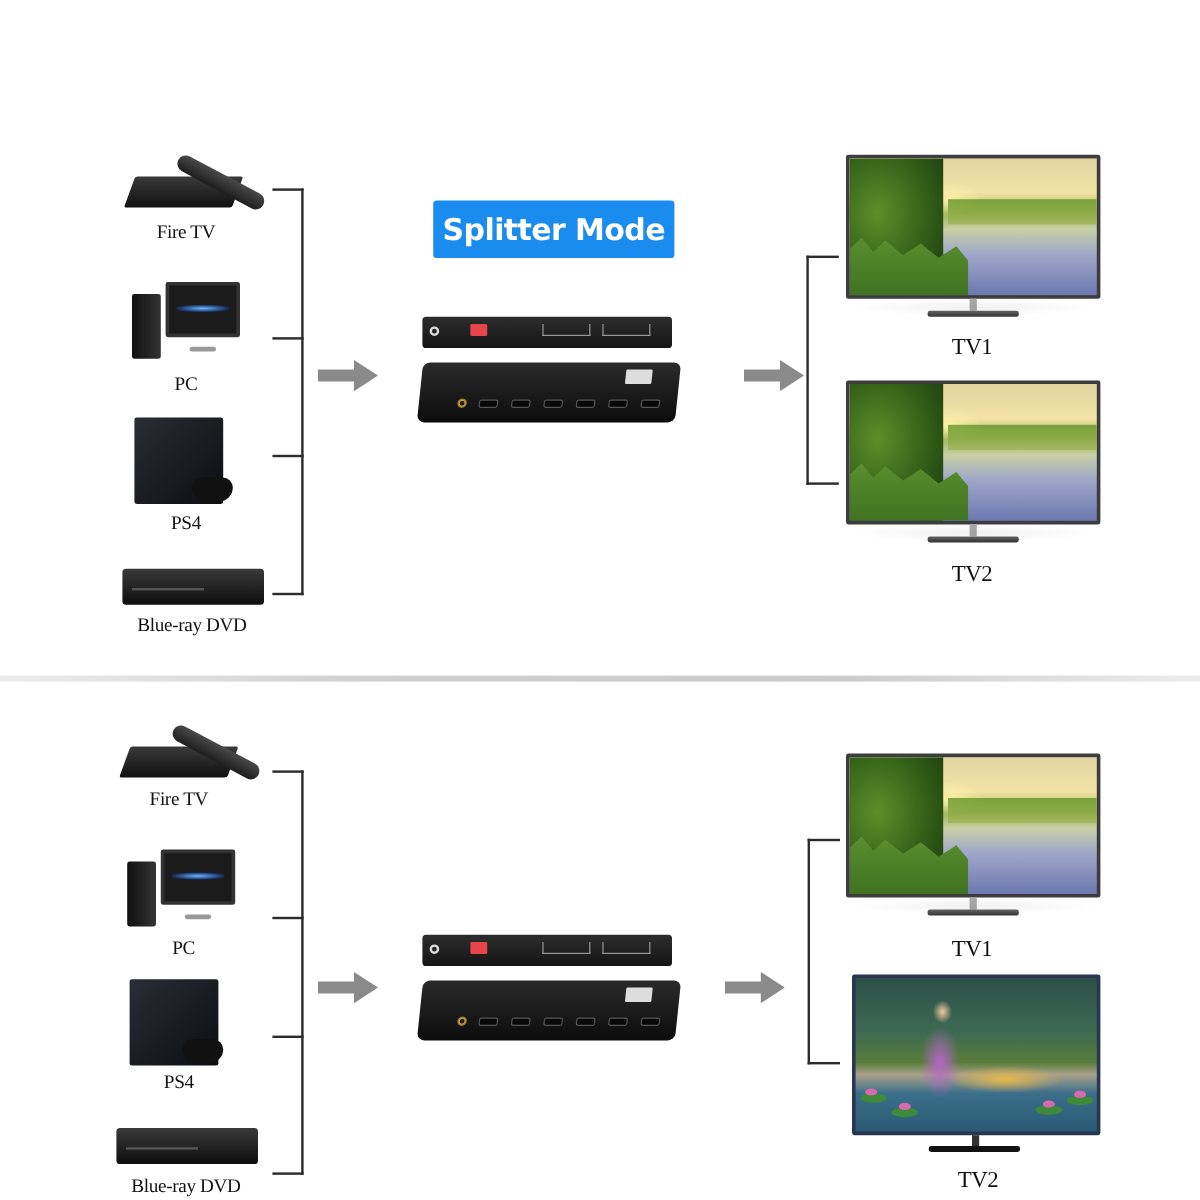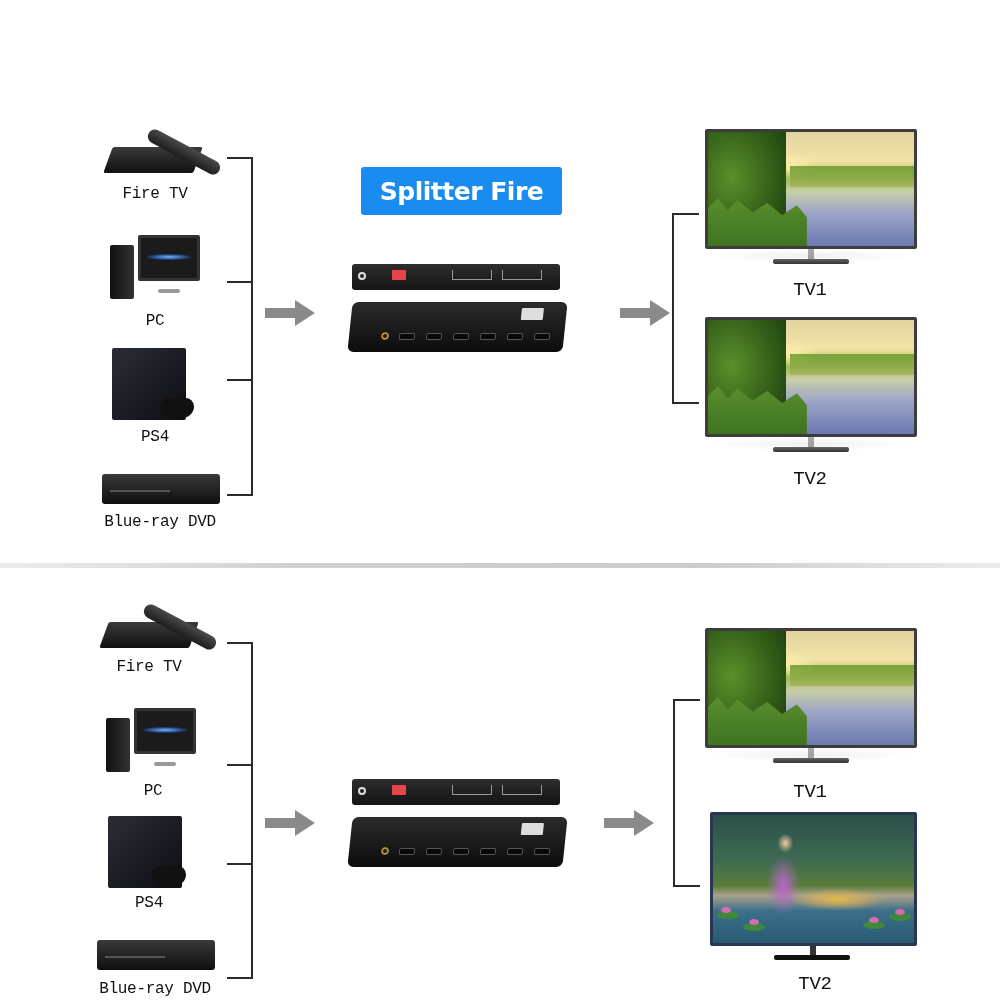--- a/index.html
+++ b/index.html
@@ -1,19 +1,19 @@
 <!DOCTYPE html>
 <html><head>
 <meta charset="utf-8">
 <style>
   * { box-sizing: border-box; margin: 0; padding: 0; }
   html, body { width: 1000px; height: 1000px; background: #ffffff; overflow: hidden; }
   body { position: relative; font-family: "Liberation Sans", sans-serif; color: #1a1a1a; }
   .abs { position: absolute; }
-  .label { position: absolute; font-family: Liberation Mono, monospace; font-size: 16px; color: #111; text-align: center; white-space: nowrap; letter-spacing: -0.3px; }
+  .label { position: absolute; font-family: Liberation Serif, serif; font-size: 16px; color: #111; text-align: center; white-space: nowrap; letter-spacing: -0.3px; }
   .tv-label { font-size: 19px; }
   .line-v { position: absolute; width: 2px; background: #2b2b2b; }
   .line-h { position: absolute; height: 2px; background: #2b2b2b; }
   .mode-badge { position: absolute; background: #1a8cf0; color: #fff; border-radius: 3px; font-family: "DejaVu Sans", sans-serif; font-weight: bold; font-size: 25px; display: flex; align-items: center; justify-content: center; letter-spacing: -0.5px; }
   .divider { position: absolute; left: 0; width: 1000px; top: 563px; height: 5px; background: linear-gradient(to right, #ececec, #d0d0d0 30%, #cccccc 70%, #ececec); }
   .arrow { position: absolute; width: 50px; height: 26px; }
   
   .firetv-box { position: absolute; width: 90px; height: 26px; background: linear-gradient(180deg,#3a3a3a,#111); border-radius: 2px; transform: skewX(-20deg); }
   .firetv-remote { position: absolute; width: 80px; height: 14px; background: linear-gradient(180deg,#4a4a4a,#1e1e1e); border-radius: 7px; transform: rotate(28deg); }
   .pc-tower { position: absolute; width: 24px; height: 54px; background: linear-gradient(90deg,#111,#333); border-radius: 2px; }
@@ -94,21 +94,21 @@
     <div class="line-h" style="left:227px;top:157px;width:26px;"></div>
     <div class="line-h" style="left:227px;top:281px;width:26px;"></div>
     <div class="line-h" style="left:227px;top:379px;width:26px;"></div>
     <div class="line-h" style="left:227px;top:494px;width:26px;"></div>
   </div>
 
   <svg class="arrow" style="left:265px;top:300px;" viewBox="0 0 50 26">
     <polygon points="0,8 30,8 30,0 50,13 30,26 30,18 0,18" fill="#8a8a8a"></polygon>
   </svg>
 
-  <div class="mode-badge" style="left:361px;top:167px;width:201px;height:48px;">Splitter Fire</div>
+  <div class="mode-badge" style="left:361px;top:167px;width:201px;height:48px;">Splitter Mode</div>
 
   <div class="abs" style="left:345px;top:262px;width:225px;height:100px;">
     <div class="dev-front" style="left:7px;top:2px;">
       <div class="abs" style="left:6px;top:8px;width:8px;height:8px;border:2px solid #ddd;border-radius:50%;"></div>
       <div class="dev-dip" style="left:40px;top:6px;"></div>
       <div class="abs" style="left:100px;top:6px;width:40px;height:10px;border:1px solid #999;border-top:none;"></div>
       <div class="abs" style="left:150px;top:6px;width:40px;height:10px;border:1px solid #999;border-top:none;"></div>
     </div>
     <div class="dev-back" style="left:5px;top:40px;">
       <div class="dev-4k" style="left:170px;top:6px;"></div>

